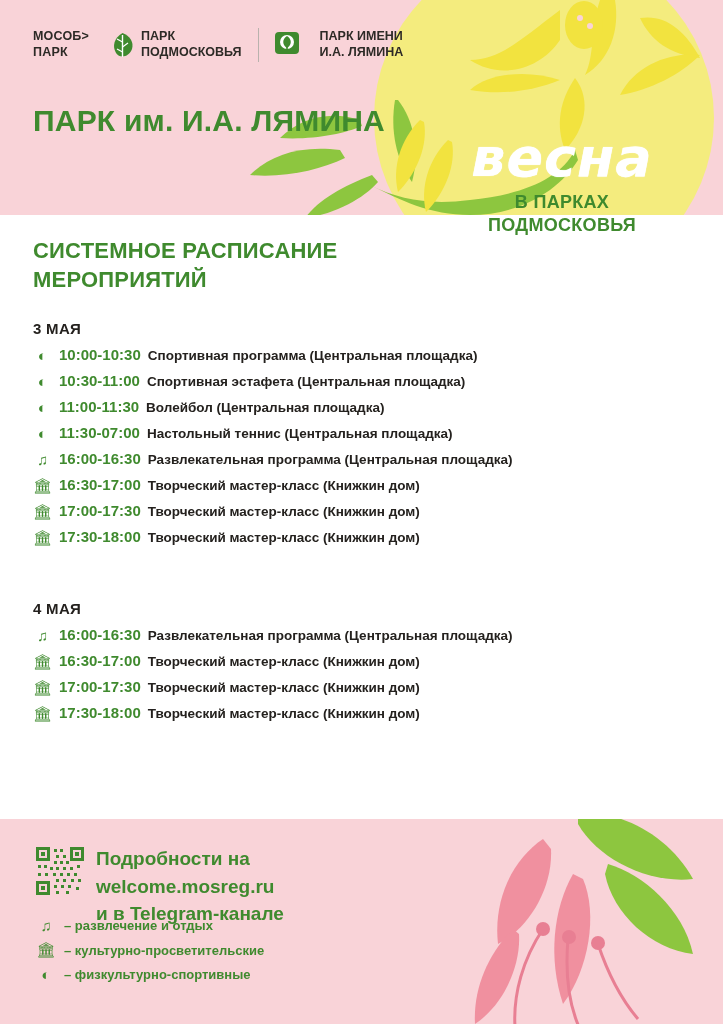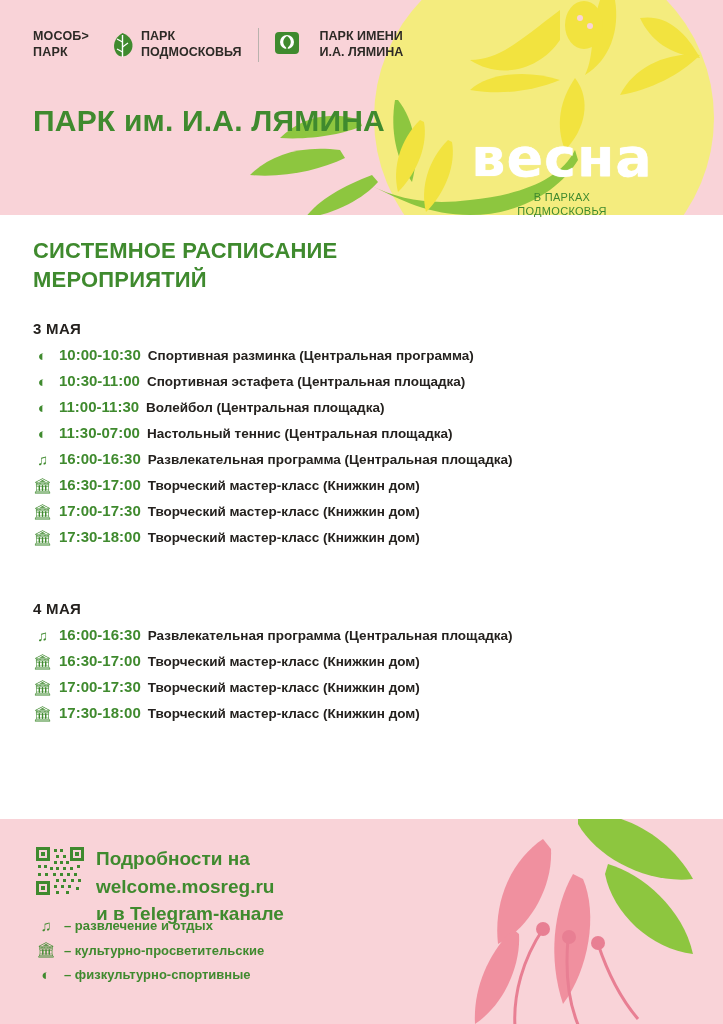--- a/index.html
+++ b/index.html
@@ -130,29 +130,30 @@
     left: 432px;
     top: 132px;
     width: 260px;
     z-index: 7;
     text-align: center;
   }
   .vesna-word {
     font-family: "DejaVu Sans", sans-serif;
     font-size: 54px;
     font-weight: bold;
+    font-style: italic;
     color: #ffffff;
     letter-spacing: 1px;
     line-height: .95;
     text-shadow: 0 0 1px #ffffff;
   }
   .vesna-sub {
     margin-top: 8px;
-    font-size: 11px;
-    font-weight: normal;
+    font-size: 18px;
+    font-weight: bold;
     color: #3f8a2e;
     line-height: 1.25;
     white-space: pre-line;
     letter-spacing: .3px;
   }
 
   
   .main {
     position: absolute;
     left: 0; top: 215px;
@@ -339,21 +340,21 @@
   <div class="main">
     <div class="schedule-title">СИСТЕМНОЕ РАСПИСАНИЕ
 МЕРОПРИЯТИЙ</div>
 
     <div class="day-block" id="day0" style="top:105px;">
       <div class="day-heading">3 МАЯ</div>
 
       <div class="event-row">
         <span class="ev-icon">◐</span>
         <span class="ev-time">10:00-10:30</span>
-        <span class="ev-name">Спортивная разминка (Центральная программа)</span>
+        <span class="ev-name">Спортивная программа (Центральная площадка)</span>
       </div>
       <div class="event-row">
         <span class="ev-icon">◐</span>
         <span class="ev-time">10:30-11:00</span>
         <span class="ev-name">Спортивная эстафета (Центральная площадка)</span>
       </div>
       <div class="event-row">
         <span class="ev-icon">◐</span>
         <span class="ev-time">11:00-11:30</span>
         <span class="ev-name">Волейбол (Центральная площадка)</span>

